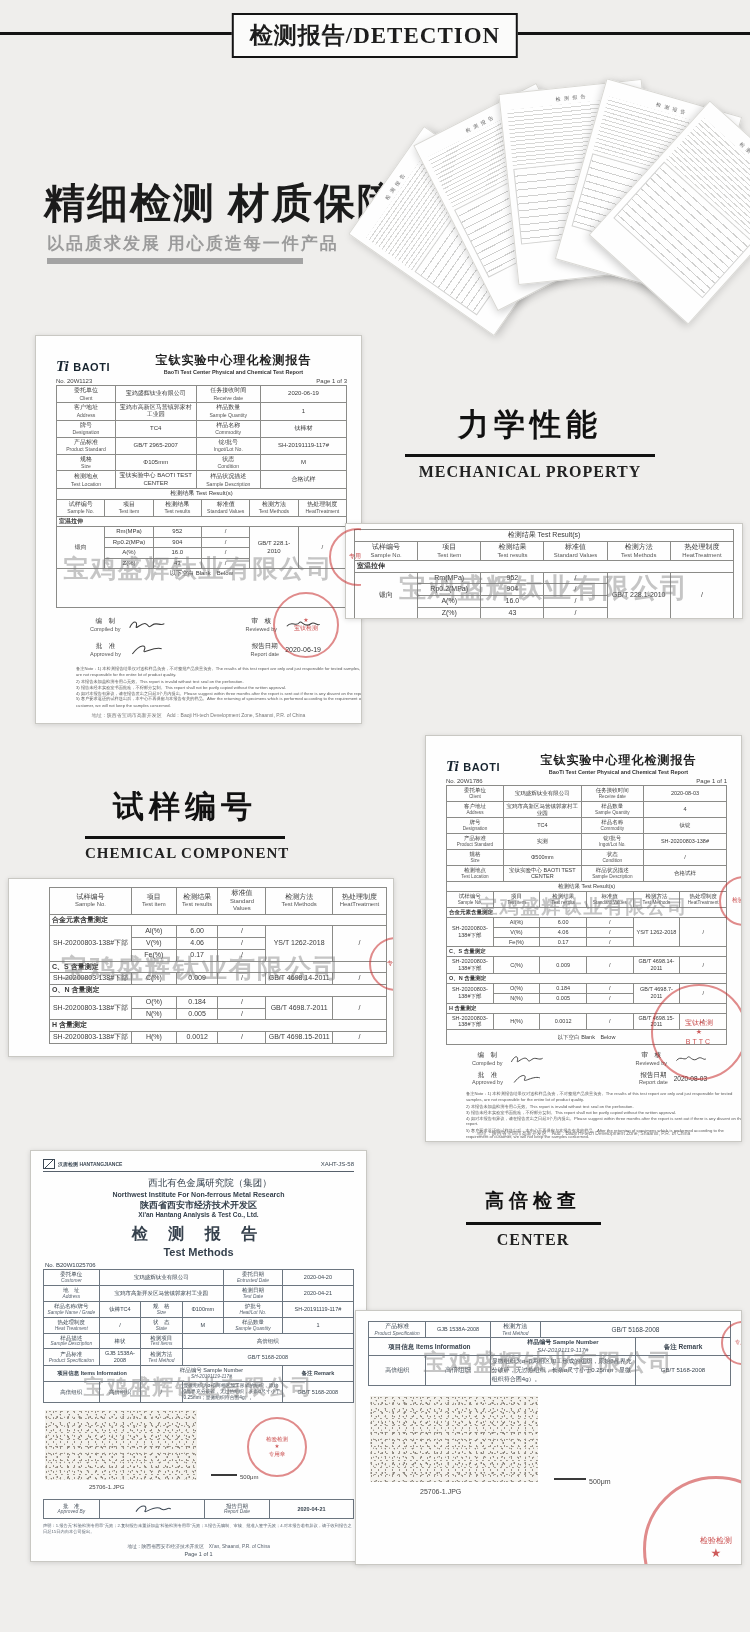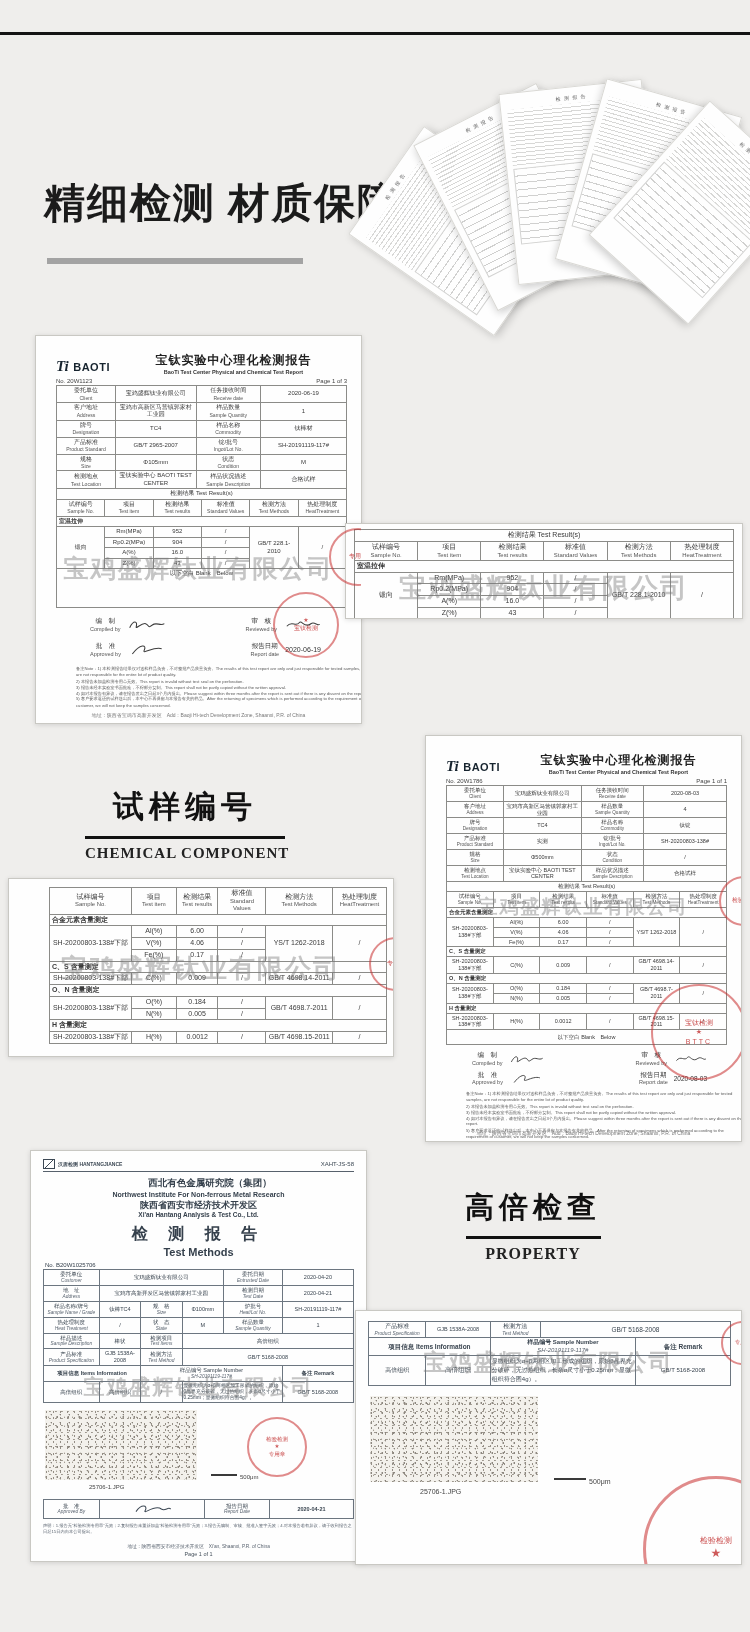--- a/index.html
+++ b/index.html
@@ -73,21 +73,21 @@
   .sec-h .ln{height:3px;background:#111;margin:8px auto 6px;}
   .sec-h .en{font-family:"Liberation Serif","DejaVu Serif",serif;font-weight:bold;font-size:16px;letter-spacing:1px;color:#222;white-space:nowrap;}
 
   
   .ht{color:#35404c;}
   .ht-top{display:flex;justify-content:space-between;align-items:center;margin:8px 12px 0;padding-bottom:2px;border-bottom:1px solid #57616c;}
   .ht-logo{display:flex;align-items:center;gap:3px;font-size:5px;color:#3c4854;font-weight:bold;}
   .ht-logo .lg{width:10px;height:8px;border:1px solid #3c4854;background:linear-gradient(135deg,#fff 45%,#3c4854 45% 55%,#fff 55%);}
   .ht-form{font-size:6px;color:#3c4854;}
   .ht-org{text-align:center;margin-top:5px;line-height:1.35;}
-  .ht-org .z1{font-size:9.5px;font-weight:bold;padding-left:23px;}
+  .ht-org .z1{font-size:9.5px;font-weight:normal;padding-left:23px;}
   .ht-org .e1{font-size:7px;font-weight:bold;}
   .ht-org .z2{font-size:9px;font-weight:bold;}
   .ht-org .e2{font-size:6.5px;font-weight:bold;}
   .ht-title{ text-align:center;font-size:16px;font-weight:bold;letter-spacing:8px;margin-top:4px;}
   .ht-title2{text-align:center;font-size:11px;font-weight:bold;margin-top:1px;}
   .ht-no{margin:4px 0 1px 14px;font-size:6px;}
   .ht table{border-collapse:collapse;width:100%;table-layout:fixed;}
   .ht td{border:1px solid #6c7680;font-size:5.5px;color:#39444f;text-align:center;padding:1px;line-height:1.25;overflow:hidden;}
   .ht .en{display:block;font-size:4.8px;color:#5a6470;}
   .ht-body{margin:0 12px;}
@@ -103,22 +103,24 @@
   .tiny{font-size:5px;color:#5a6470;line-height:1.4;transform:scale(.85);transform-origin:left top;width:117%;}
 
   .sig-svg{display:block;}
 </style>
 </head>
 <body>
 
 <div class="page">
 
   <div class="hdr-line"></div>
+  <div class="hdr-box">检测报告/DETECTION</div>
 
   <div class="hero-title">精细检测 材质保障</div>
+  <div class="hero-sub">以品质求发展  用心质造每一件产品</div>
   <div class="hero-bar"></div>
 
   <div>
     <div class="sheet" style="left:393px;top:142px;width:118px;height:162px;transform:rotate(-55deg);">
         <div class="s-t">检 测 报 告</div>
         <div class="s-l"></div>
         <div class="s-g"></div>
       </div>
     <div class="sheet" style="left:448px;top:104px;width:124px;height:170px;transform:rotate(-27deg);">
         <div class="s-t">检 测 报 告</div>
@@ -280,20 +282,25 @@
     <div class="ring" style="width:62px;height:62px;right:22px;top:256px;font-size:6px;">
       <span class="star">★</span>
       <span>宝钛检测</span>
     </div>
     <div class="ring" style="width:54px;height:54px;right:-26px;top:192px;font-size:6px;">
       <span>专用章</span>
     </div>
     <div class="bt-footer">地址：陕西省宝鸡市高新开发区　Add：Baoji Hi-tech Development Zone, Shaanxi, P.R. of China</div>
   </div>
 
+  <div class="sec-h" style="left:405px;top:404px;width:250px;">
+    <div class="zh">力学性能</div>
+    <div class="ln" style="width:250px;"></div>
+    <div class="en">MECHANICAL PROPERTY</div>
+  </div>
 
   <div class="card rpt" style="left:345px;top:523px;width:396px;height:94px;z-index:3;">
     <table class="t7" style="width:auto;margin:5px 8px;width:calc(100% - 16px);">
       <tbody>
           <tr>
             <td colspan="6">检测结果 Test Result(s)</td>
           </tr>
       <tr>
         <th style="width:20%"><span>试样编号</span><i class="en">Sample No.</i></th>
         <th style="width:14%"><span>项目</span><i class="en">Test item</i></th>
@@ -587,23 +594,23 @@
       <span class="star">★</span>
       <span style="letter-spacing:2px;">BTTC</span>
     </div>
     <div class="ring" style="width:46px;height:46px;right:-28px;top:140px;font-size:6px;">
       <span>检验检测</span>
     </div>
     <div class="bt-footer">地址：陕西省宝鸡市高新开发区　Add：Baoji Hi-tech Development Zone, Shaanxi, P.R. of China</div>
   </div>
 
   <div class="sec-h" style="left:448px;top:1188px;width:170px;">
-    <div class="zh" style="font-size:29px;">高倍检查</div>
+    <div class="zh" style="font-size:19px;">高倍检查</div>
     <div class="ln" style="width:135px;"></div>
-    <div class="en">PROPERTY</div>
+    <div class="en">CENTER</div>
   </div>
 
   <div class="card ht" style="left:30px;top:1150px;width:335px;height:410px;">
     <div class="ht-top">
       <div class="ht-logo">
           <span class="lg"></span>
           <span>汉唐检测 HANTANGJIANCE</span>
         </div>
       <div class="ht-form">XAHT-JS-58</div>
     </div>

